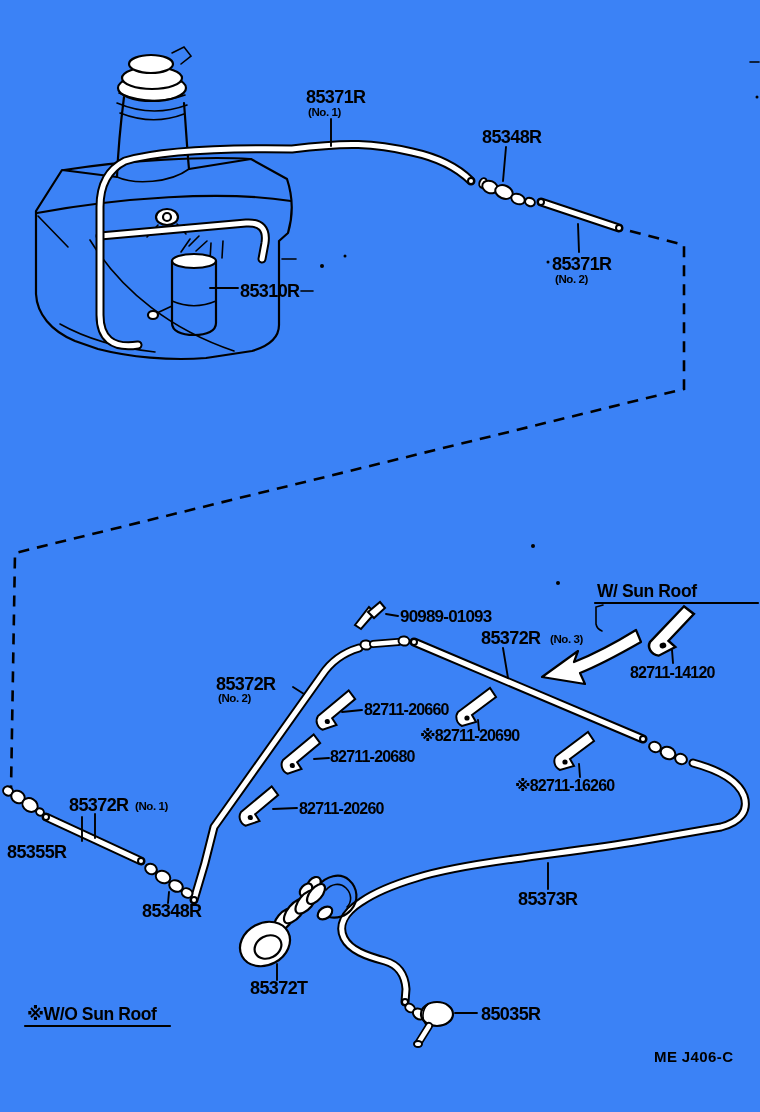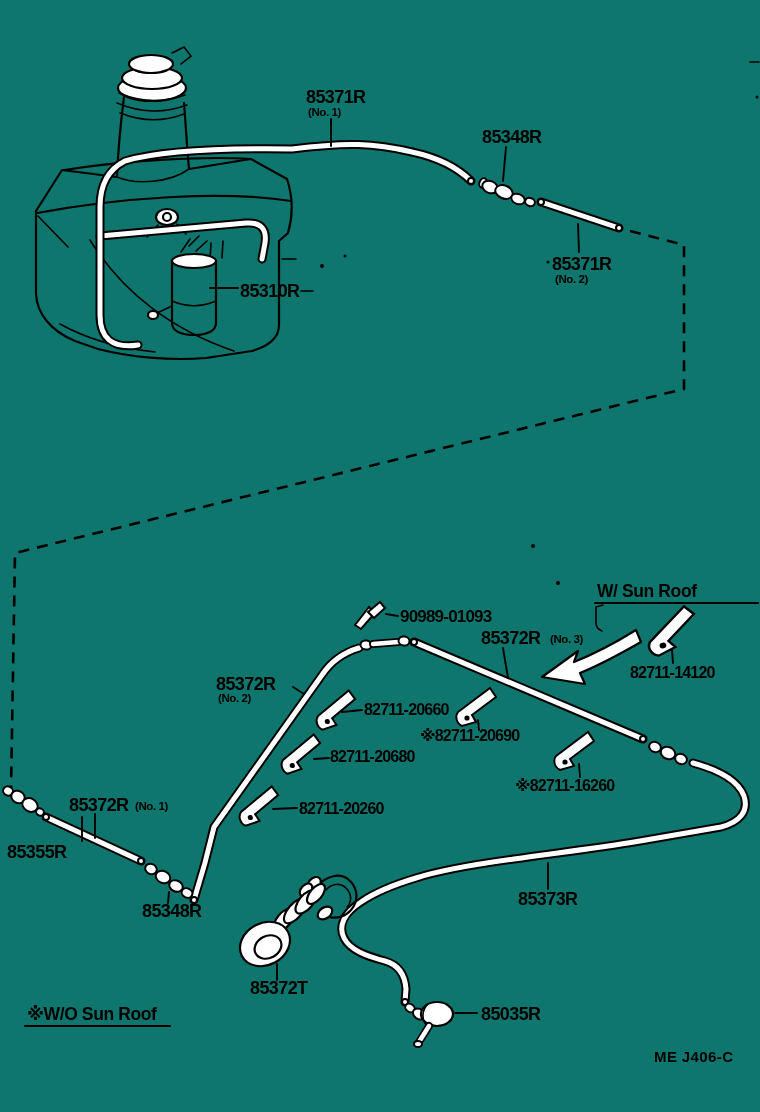--- a/index.html
+++ b/index.html
@@ -1,16 +1,16 @@
 <!DOCTYPE html>
 <html><head>
 <meta charset="utf-8">
 <style>
   html,body{margin:0;padding:0;background:#fff;}
-  #stage{position:relative;width:760px;height:1112px;background:#0f766e;overflow:hidden;}
+  #stage{position:relative;width:760px;height:1112px;background:#3b82f6;overflow:hidden;}
   svg{display:block;}
   
   .ln{fill:none;stroke:#000;stroke-width:2.2;stroke-linecap:round;stroke-linejoin:round;}
   .lnthin{fill:none;stroke:#000;stroke-width:1.6;stroke-linecap:round;}
   .to{fill:none;stroke:#000;stroke-width:9;stroke-linecap:round;stroke-linejoin:round;}
   .ti{fill:none;stroke:#fff;stroke-width:5;stroke-linecap:round;stroke-linejoin:round;}
   .to2{fill:none;stroke:#000;stroke-width:8;stroke-linecap:round;stroke-linejoin:round;}
   .ti2{fill:none;stroke:#fff;stroke-width:4.5;stroke-linecap:round;stroke-linejoin:round;}
   .bead{fill:#fff;stroke:#000;stroke-width:2;}
   .ring{fill:#fff;stroke:#000;stroke-width:2.2;}

